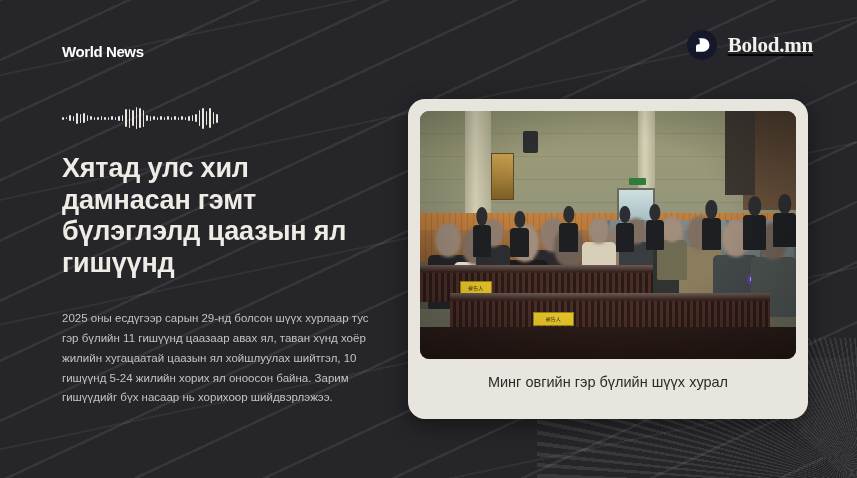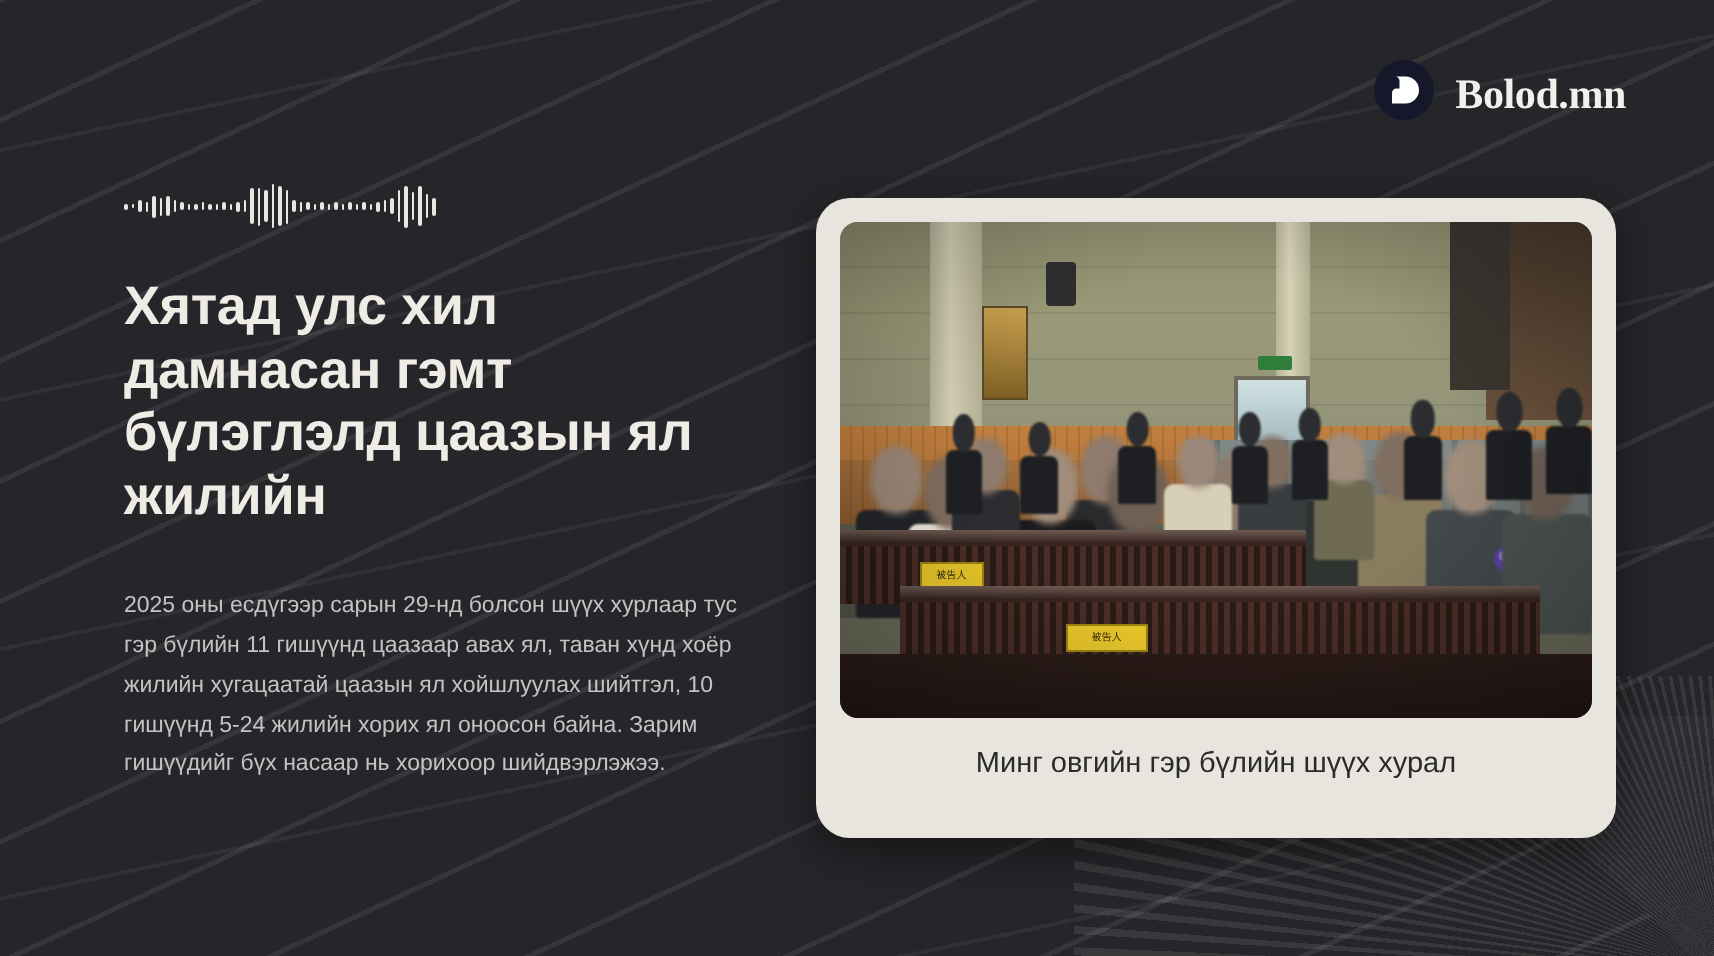--- a/index.html
+++ b/index.html
@@ -60,21 +60,21 @@
     margin:22px 0 0 0;
     color:#efece6;font-size:27px;font-weight:bold;line-height:1.17;
     letter-spacing:-0.2px;max-width:320px;
   }
   .body-copy{
     margin:30px 0 0 0;color:#c3c3c3;font-size:11.5px;line-height:1.72;
     max-width:318px;
   }
 
   
-  .logo{position:absolute;right:44px;top:30px;display:flex;align-items:flex-end;gap:11px;}
+  .logo{position:absolute;right:44px;top:30px;display:flex;align-items:center;gap:11px;text-decoration:underline;}
   .logo-mark{
     width:30px;height:30px;border-radius:50%;background:#14182a;
     display:flex;align-items:center;justify-content:center;
   }
   .logo-mark svg{display:block;}
   .logo-text{
     color:#f2f0ec;font-family:"Liberation Serif", serif;
     font-size:21px;font-weight:bold;letter-spacing:-0.2px;
   }
 
@@ -170,20 +170,21 @@
   <div class="logo">
     <span class="logo-mark">
       <svg width="18" height="18" viewBox="0 0 24 24" aria-hidden="true">
         <path d="M4 3 H13 A9 9 0 0 1 13 21 H4 V14 A3 3 0 0 1 7 11 H9 V6 A3 3 0 0 0 6 3 Z" fill="#ffffff"></path>
       </svg>
     </span>
     <span class="logo-text">Bolod.mn</span>
   </div>
 
   <div class="left-col">
+    <div class="kicker">World News</div>
 
     <div class="wave" id="waveform">
         <i style="height: 3px;"></i>
         <i style="height: 2px;"></i>
         <i style="height: 6px;"></i>
         <i style="height: 5px;"></i>
         <i style="height: 11px;"></i>
         <i style="height: 9px;"></i>
         <i style="height: 10px;"></i>
         <i style="height: 6px;"></i>
@@ -219,21 +220,21 @@
         <i style="height: 6px;"></i>
         <i style="height: 8px;"></i>
         <i style="height: 16px;"></i>
         <i style="height: 21px;"></i>
         <i style="height: 14px;"></i>
         <i style="height: 20px;"></i>
         <i style="height: 12px;"></i>
         <i style="height: 9px;"></i>
       </div>
 
-    <h1 class="headline">Хятад улс хил дамнасан гэмт бүлэглэлд цаазын ял жилийн</h1>
+    <h1 class="headline">Хятад улс хил дамнасан гэмт бүлэглэлд цаазын ял гишүүнд</h1>
 
     <p class="body-copy">2025 оны есдүгээр сарын 29-нд болсон шүүх хурлаар тус гэр бүлийн 11 гишүүнд цаазаар авах ял, таван хүнд хоёр жилийн хугацаатай цаазын ял хойшлуулах шийтгэл, 10 гишүүнд 5-24 жилийн хорих ял оноосон байна. Зарим гишүүдийг бүх насаар нь хорихоор шийдвэрлэжээ.</p>
   </div>
 
   <div class="card">
     <div class="photo">
 
       <div class="ph-wall"></div>
       <div class="ph-wall-panels"></div>
       <div class="ph-dark-right"></div>

